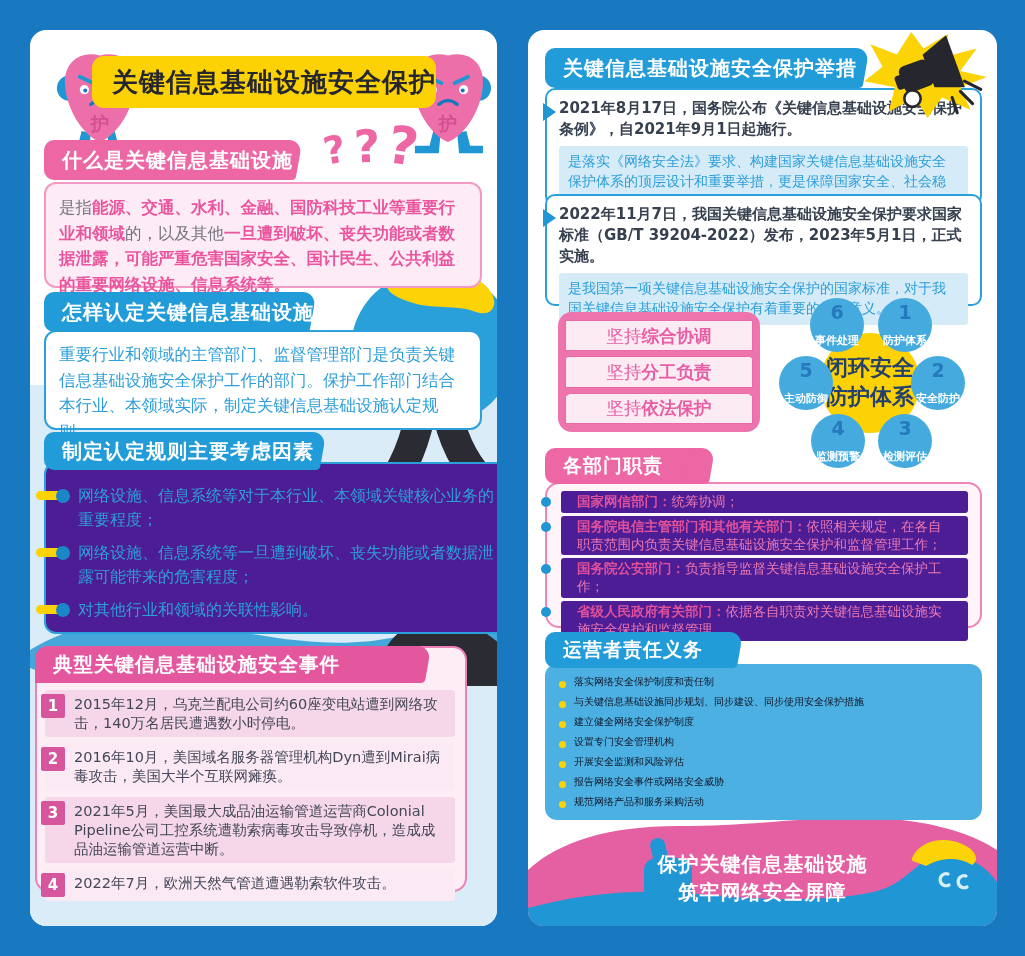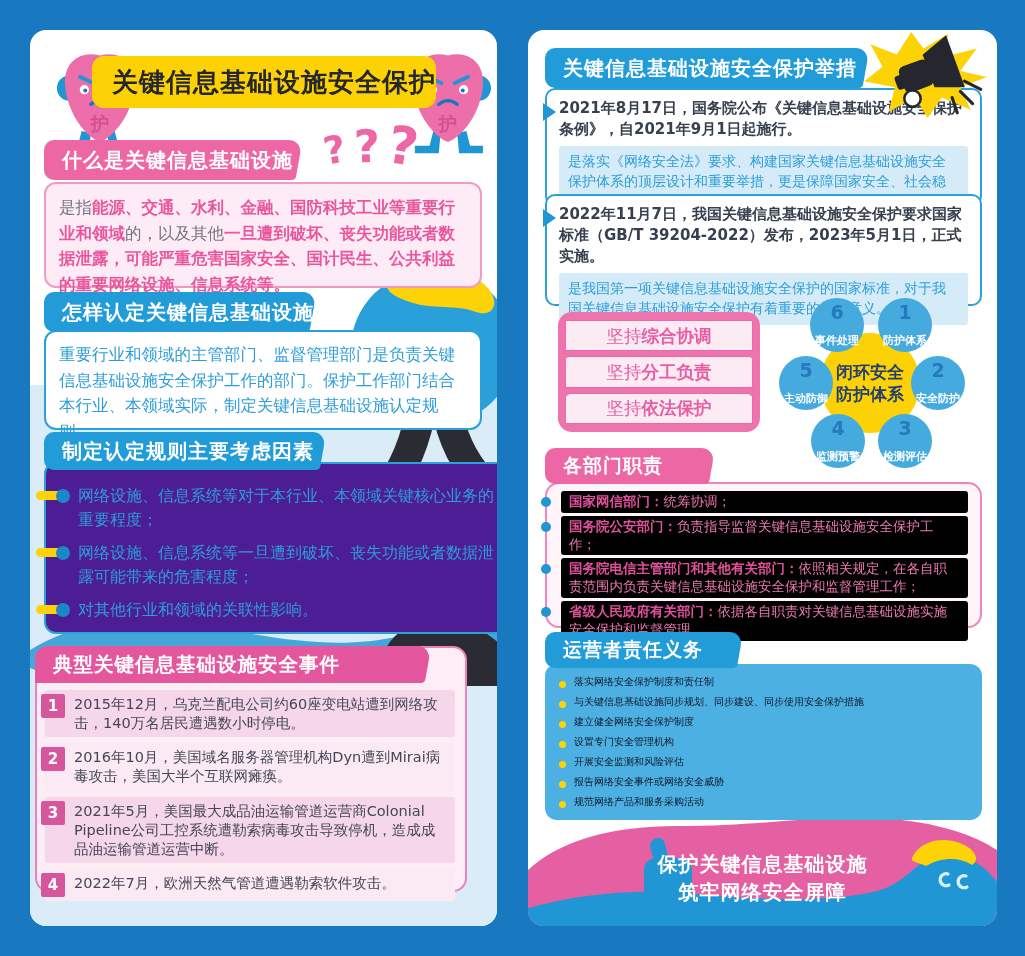--- a/index.html
+++ b/index.html
@@ -93,31 +93,31 @@
             justify-content:center; font-size:17.5px; color:#e75da4; }
   .ribbon .pre { font-weight:500; }
   .ribbon .emph { font-weight:800; }
   .notch { position:absolute; width:0; height:0; border-top:9px solid transparent; border-bottom:9px solid transparent; z-index:2; }
   .notch.l { left:0;  border-left:13px solid #ee74ad; }
   .notch.r { right:0; border-right:13px solid #ee74ad; }
 
   #cycle { position:absolute; left:252px; top:262px; width:220px; height:190px; z-index:3; }
   #cycle-center { position:absolute; left:40px; top:41px; width:100px; height:100px; border-radius:50%;
                   background:#fcd207; z-index:1; display:flex; flex-direction:column; align-items:center;
-                  justify-content:center; font-weight:800; font-size:17px; color:#25406b; line-height:1.3; }
+                  justify-content:center; font-weight:800; font-size:22px; color:#25406b; line-height:1.3; }
   .cnode { position:absolute; width:54px; height:54px; border-radius:50%; background:#45abde; z-index:2;
            display:flex; flex-direction:column; align-items:center; justify-content:center; }
   .cnode .cn { color:#2779bd; font-weight:800; font-size:19px; line-height:1; }
   .cnode .cl { color:#fff; font-weight:bold; font-size:11px; line-height:1.2; margin-top:12px; white-space:nowrap; }
 
   #dept-hdr { left:17px; top:418px; width:168px; height:36px; --c:#ec67a4; font-size:19px; }
   #dept-box { position:absolute; left:17px; top:452px; width:437px; height:146px; z-index:3;
               background:#fef4f9; border:2px solid #ef86ba; border-radius:14px;
               padding:7px 12px 5px 14px; display:flex; flex-direction:column; gap:3px; }
-  .ditem { position:relative; background:#000000; border-radius:3px; padding:2px 8px; font-size:13.5px; line-height:1.32; }
+  .ditem { position:relative; background:#4c1d95; border-radius:3px; padding:2px 16px; font-size:13.5px; line-height:1.32; }
   .ditem::before { content:""; position:absolute; left:-20px; top:6px; width:10px; height:10px;
                    border-radius:50%; background:#2196d4; }
   .dname { font-weight:bold; color:#e0509a; }
   .ddesc { color:#ee78b1; }
 
   #op-hdr { left:17px; top:602px; width:196px; height:36px; --c:#219cd8; font-size:19px; }
   #op-box { position:absolute; left:17px; top:634px; width:437px; height:156px; z-index:3;
             background:#4db0e2; border-radius:12px; padding:8px 14px; display:flex; flex-direction:column; justify-content:space-around; }
   .oitem { display:flex; align-items:flex-start; gap:8px; color:#0f172a; font-size:10px; line-height:1.4; }
   .oitem::before { content:""; flex:none; width:7px; height:7px; border-radius:50%; background:#ffd400; margin-top:6px; }
@@ -343,22 +343,22 @@
         <span class="cl">事件处理</span>
       </div>
     </div>
 
   <div class="hdr" id="dept-hdr">
     <span class="bg"></span>
     <span class="ht">各部门职责</span>
   </div>
   <div id="dept-box">
       <div class="ditem"><span class="dname">国家网信部门：</span><span class="ddesc">统筹协调；</span></div>
+      <div class="ditem"><span class="dname">国务院电信主管部门和其他有关部门：</span><span class="ddesc">依照相关规定，在各自职责范围内负责关键信息基础设施安全保护和监督管理工作；</span></div>
       <div class="ditem"><span class="dname">国务院公安部门：</span><span class="ddesc">负责指导监督关键信息基础设施安全保护工作；</span></div>
-      <div class="ditem"><span class="dname">国务院电信主管部门和其他有关部门：</span><span class="ddesc">依照相关规定，在各自职责范围内负责关键信息基础设施安全保护和监督管理工作；</span></div>
       <div class="ditem"><span class="dname">省级人民政府有关部门：</span><span class="ddesc">依据各自职责对关键信息基础设施实施安全保护和监督管理。</span></div>
     </div>
 
   <div class="hdr" id="op-hdr">
     <span class="bg"></span>
     <span class="ht">运营者责任义务</span>
   </div>
   <div id="op-box">
       <div class="oitem">落实网络安全保护制度和责任制</div>
       <div class="oitem">与关键信息基础设施同步规划、同步建设、同步使用安全保护措施</div>

